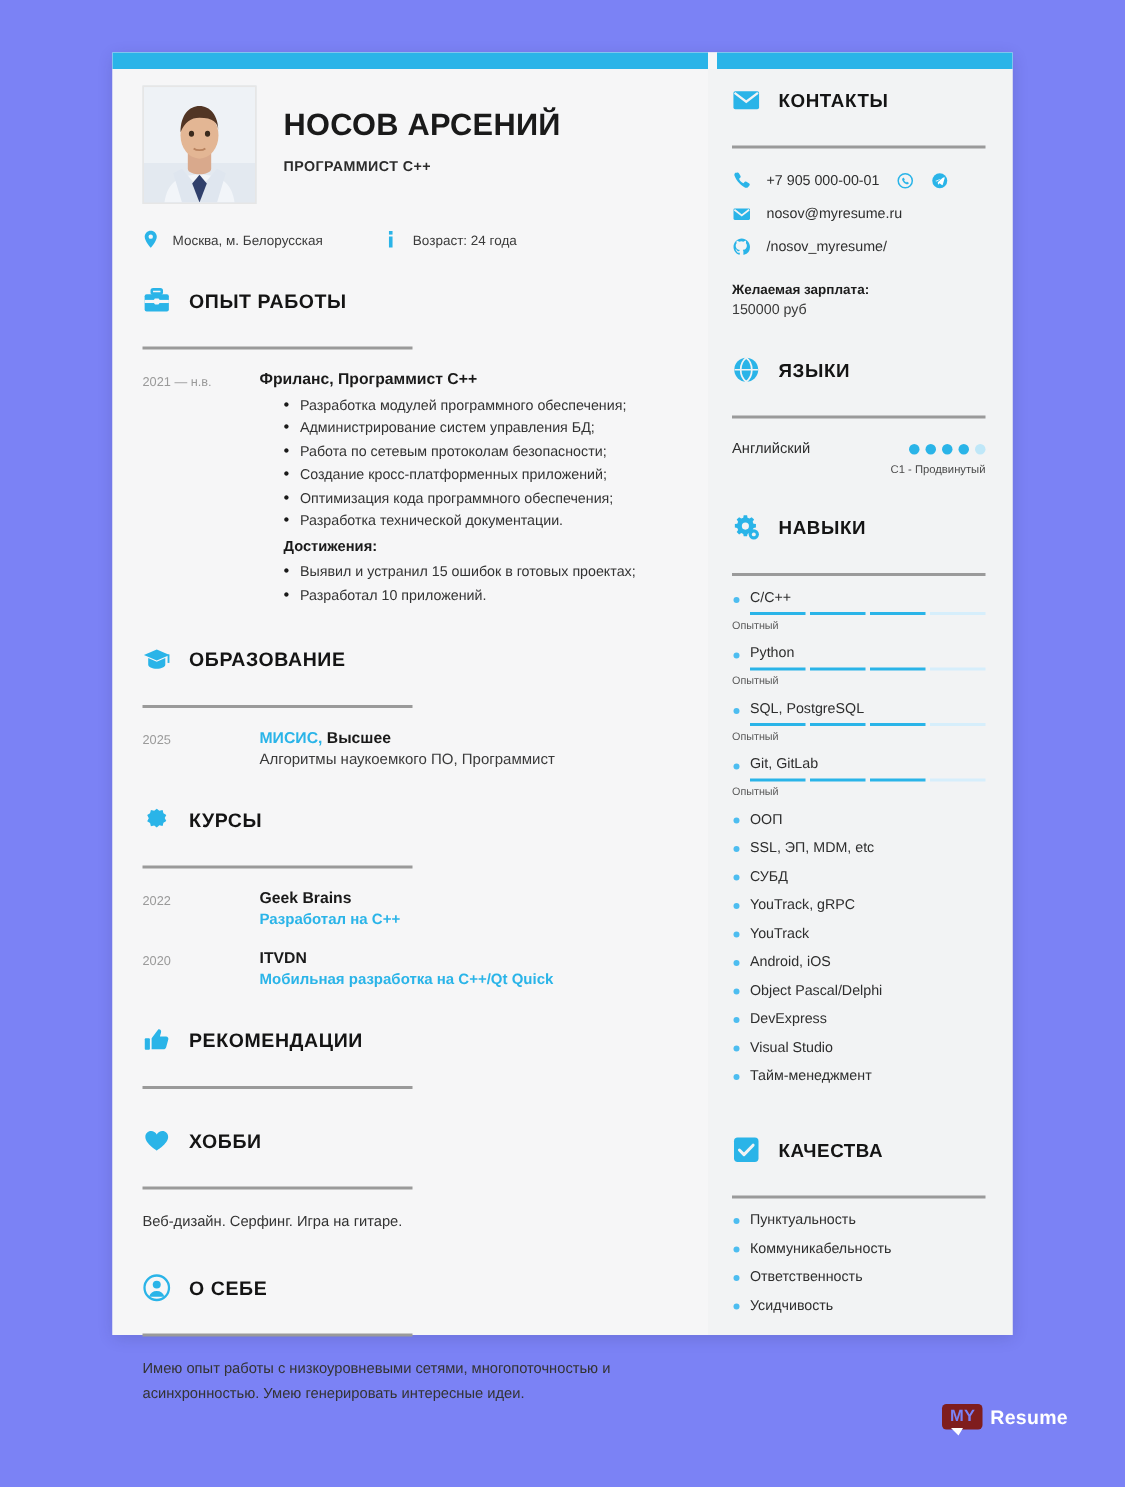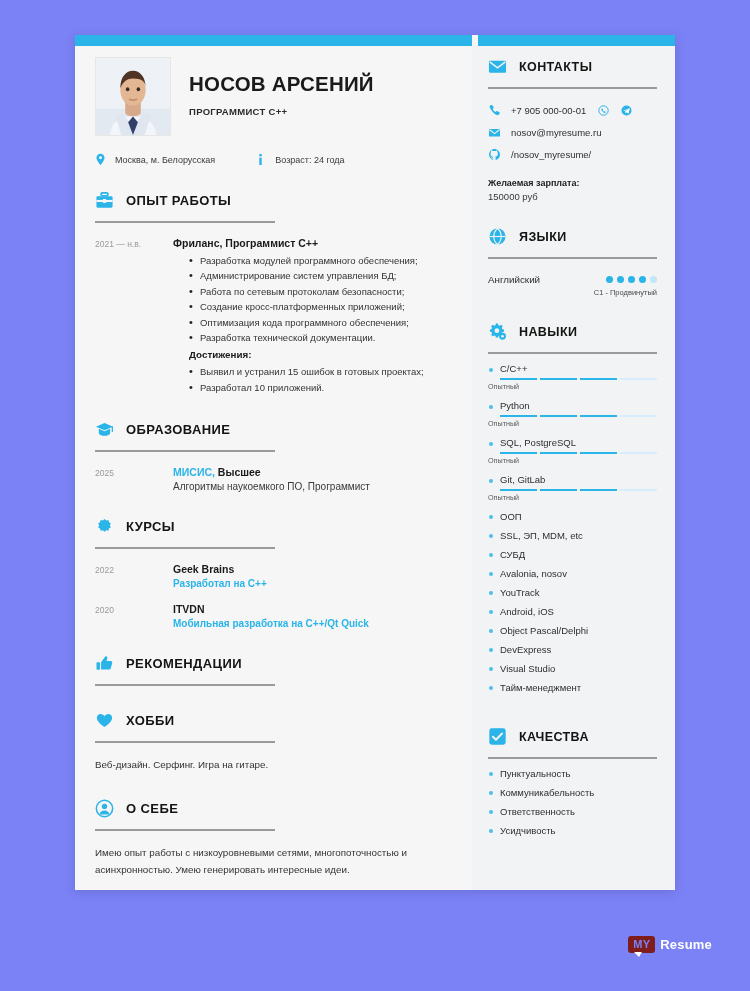--- a/index.html
+++ b/index.html
@@ -84,21 +84,21 @@
   .meta-item { display: flex; align-items: center; gap: 9px; }
   .meta-item + .meta-item { margin-left: 40px; }
   .meta-ico { width: 11px; height: 13px; flex: none; display: block; }
 
   
   .sec { margin-top: 25px; }
   .sec-head {
     display: flex;
     align-items: center;
     gap: 12px;
-    padding-bottom: 11px;
+    padding-bottom: 21px;
     border-bottom: 2px solid #9a9a9a;
     width: 180px;
   }
   .right-col .sec-head { width: 100%; }
   .sec-ico { width: 19px; height: 19px; flex: none; display: block; }
   .sec-title {
     font-size: 13px;
     font-weight: bold;
     letter-spacing: .4px;
     color: #141414;
@@ -545,21 +545,21 @@
             <span class="off"></span>
           </div>
           <div class="skill-level">Опытный</div>
         </div>
       </div>
 
       <ul class="plain-list">
         <li>ООП</li>
         <li>SSL, ЭП, MDM, etc</li>
         <li>СУБД</li>
-        <li>Avalonia, nosov</li>
+        <li>YouTrack, gRPC</li>
         <li>YouTrack</li>
         <li>Android, iOS</li>
         <li>Object Pascal/Delphi</li>
         <li>DevExpress</li>
         <li>Visual Studio</li>
         <li>Тайм-менеджмент</li>
       </ul>
     </div>
 
     <div class="sec">

